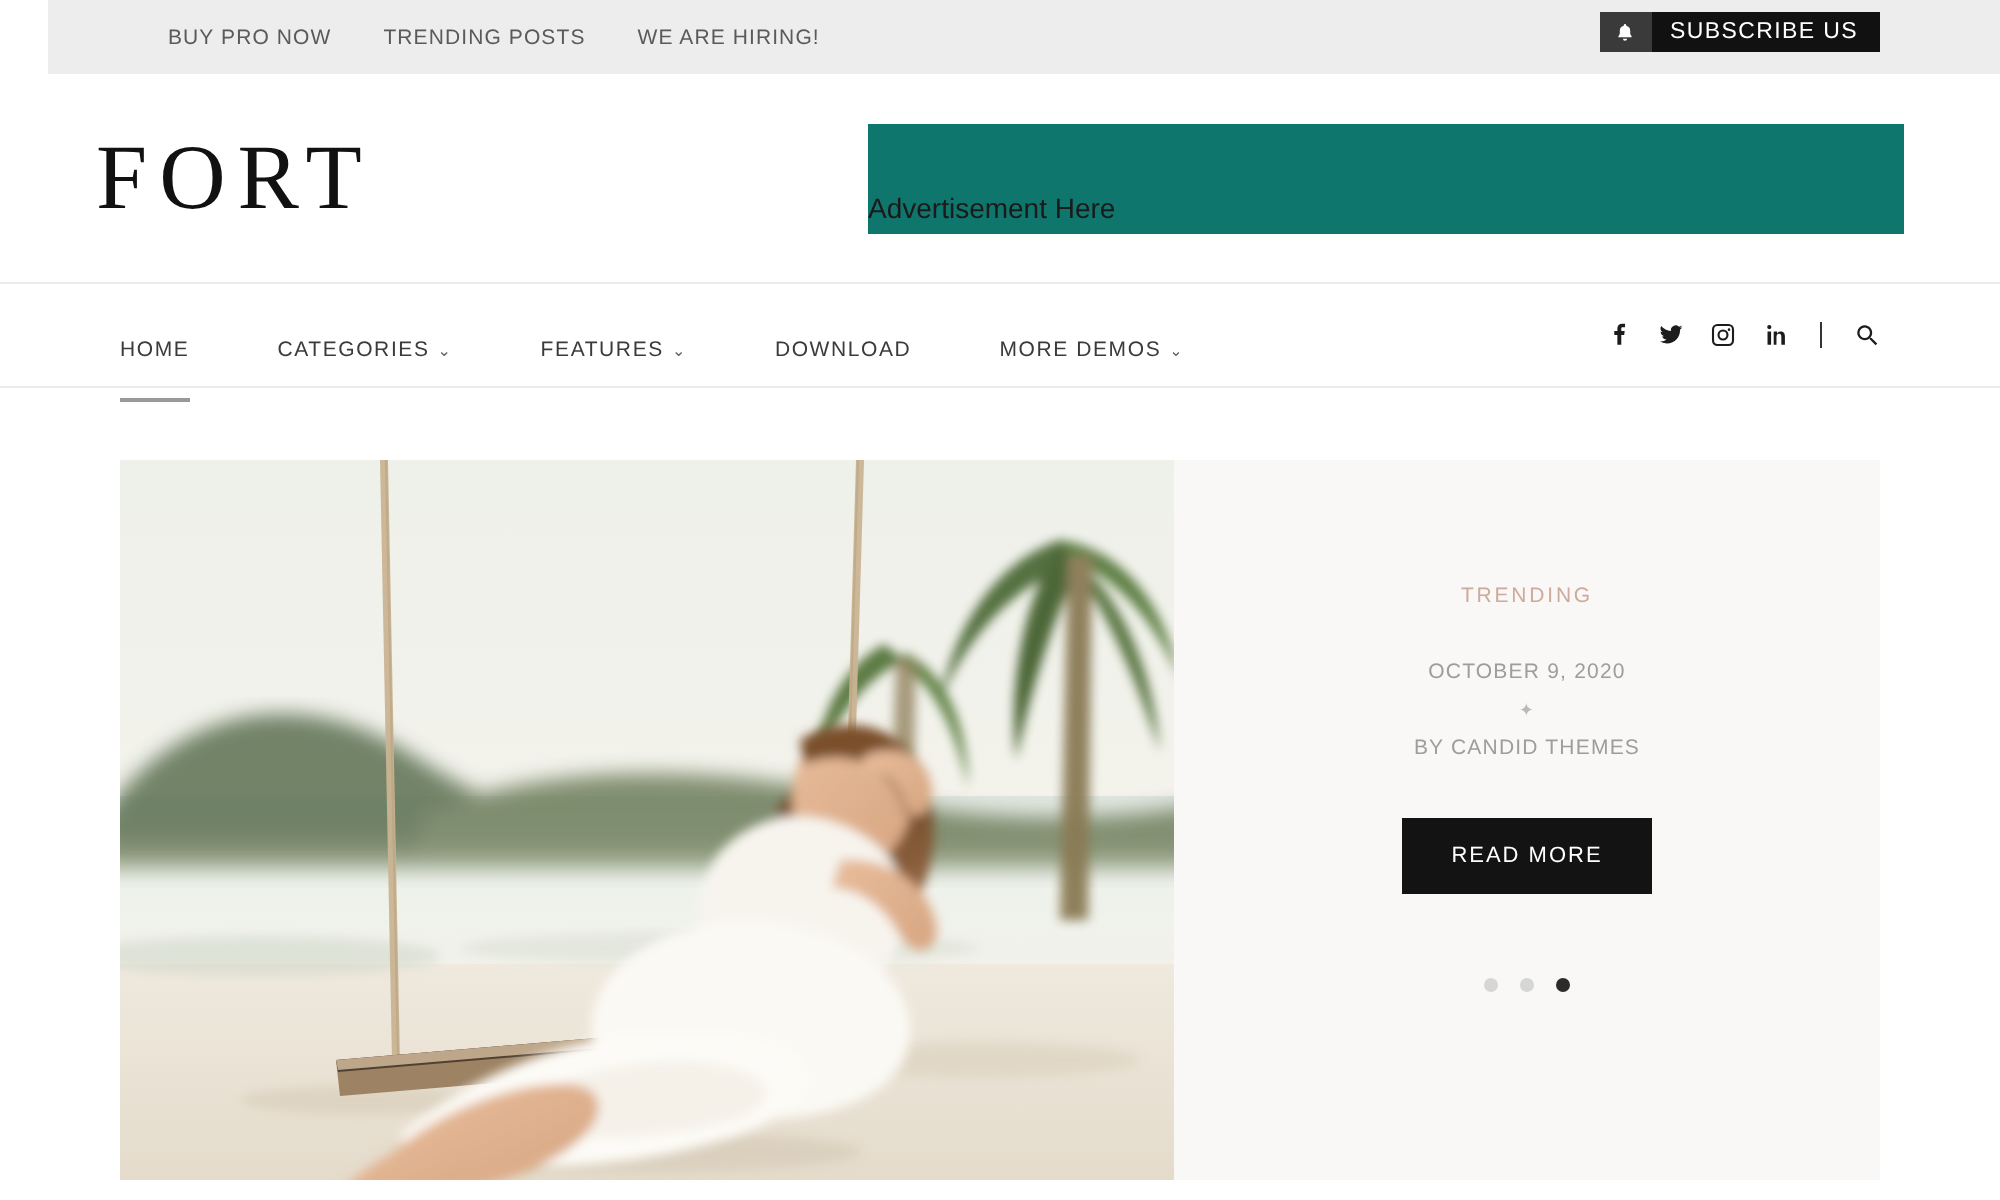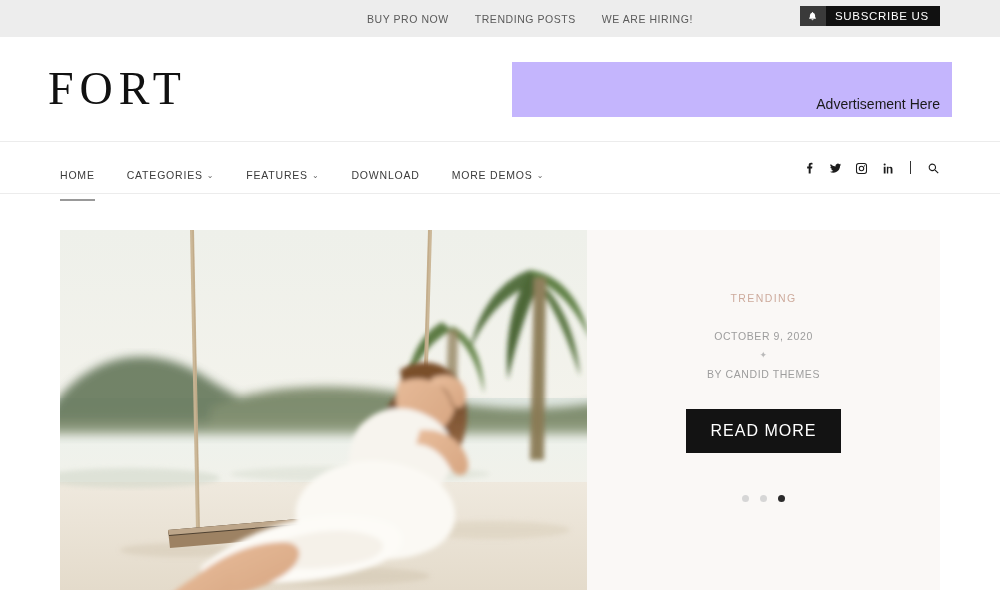--- a/index.html
+++ b/index.html
@@ -10,23 +10,24 @@
     font-family: "Liberation Sans", sans-serif;
     color: #222;
   }
 
   
   .topbar {
     height: 37px;
     background: #ededed;
     display: flex;
     align-items: center;
-    justify-content: center;
+    justify-content: flex-start;
     padding-left: 60px;
     position: relative;
+    margin-left: 24px;
   }
   .topbar-links { display: flex; align-items: center; gap: 26px; }
   .topbar-link {
     font-size: 10.5px;
     letter-spacing: .55px;
     color: #5a5a5a;
     text-transform: uppercase;
     white-space: nowrap;
     cursor: pointer;
   }
@@ -56,38 +57,38 @@
   }
   .logo {
     font-family: "Liberation Serif", serif;
     font-size: 46px;
     letter-spacing: 6px;
     color: #111;
     line-height: 1;
     cursor: pointer;
   }
   .ad-box {
-    width: 440px; height: 55px;
-    background: #c4b5fd;
-    display: flex; align-items: flex-end; justify-content: flex-end;
+    width: 518px; height: 55px;
+    background: #0f766e;
+    display: flex; align-items: flex-end; 
     padding: 0 12px 5px 0;
   }
   .ad-text { font-size: 14px; color: #1a1a1a; }
 
   
   .nav {
     height: 53px;
     border-top: 1px solid #ececec;
     border-bottom: 1px solid #ececec;
     display: flex; align-items: center; justify-content: space-between;
     padding: 0 60px;
     background: #fff;
     position: relative;
   }
-  .nav-menu { display: flex; align-items: stretch; height: 39px; gap: 0; }
+  .nav-menu { display: flex; align-items: stretch; height: 39px; gap: 12px; }
   .nav-item {
     display: flex; align-items: center; gap: 4px;
     font-size: 10.5px; letter-spacing: .8px;
     color: #3b3b3b; text-transform: uppercase;
     padding: 0 16px; height: 53px; cursor: pointer;
     position: relative; white-space: nowrap;
   }
   .nav-item:first-child { padding-left: 0; }
   .nav-item.active::after {
     content: ""; position: absolute;
@@ -136,21 +137,21 @@
     margin-top: 26px;
     font-size: 10.5px; letter-spacing: .6px; color: #9d9d9d;
     text-transform: uppercase;
     flex-direction: column;
   }
   .hero-meta .sep { font-size: 9px; color: #b9b9b9; }
   .hero-meta .author { cursor: pointer; }
   .read-more {
     margin-top: 29px;
     background: #131313; color: #fff;
-    font-size: 16px; letter-spacing: 1px;
+    font-size: 11px; letter-spacing: 1px;
     padding: 13px 25px; cursor: pointer;
     text-transform: uppercase;
   }
   .dots { display: flex; gap: 11px; margin-top: 42px; }
   .dot { width: 7px; height: 7px; border-radius: 50%; background: #d6d6d6; cursor: pointer; }
   .dot.active { background: #2b2b2b; }
 </style>
 </head>
 <body>
 

